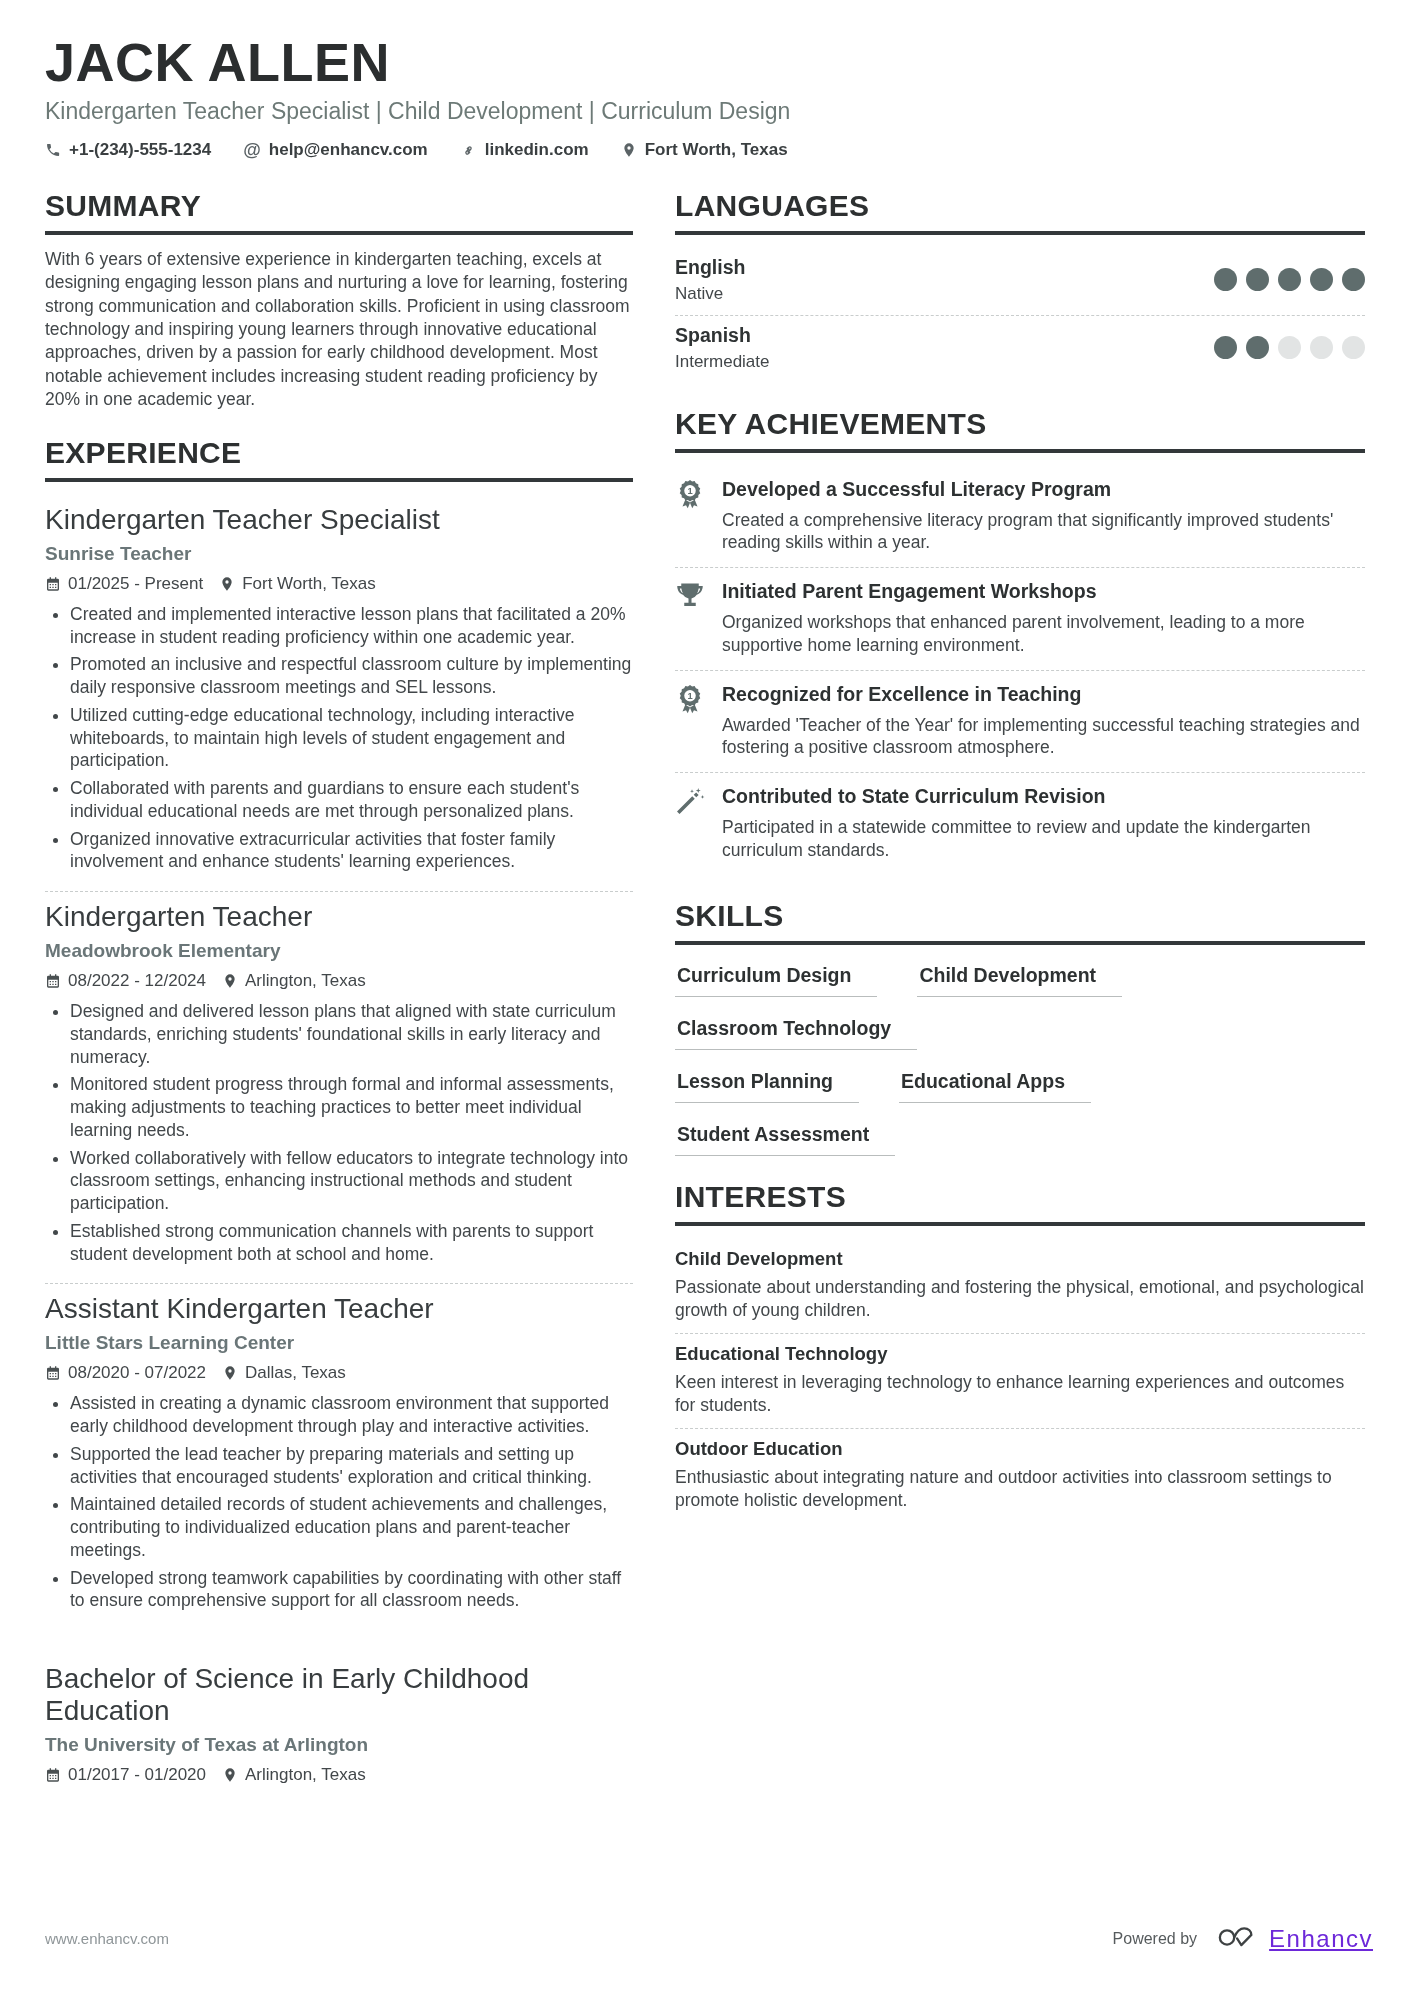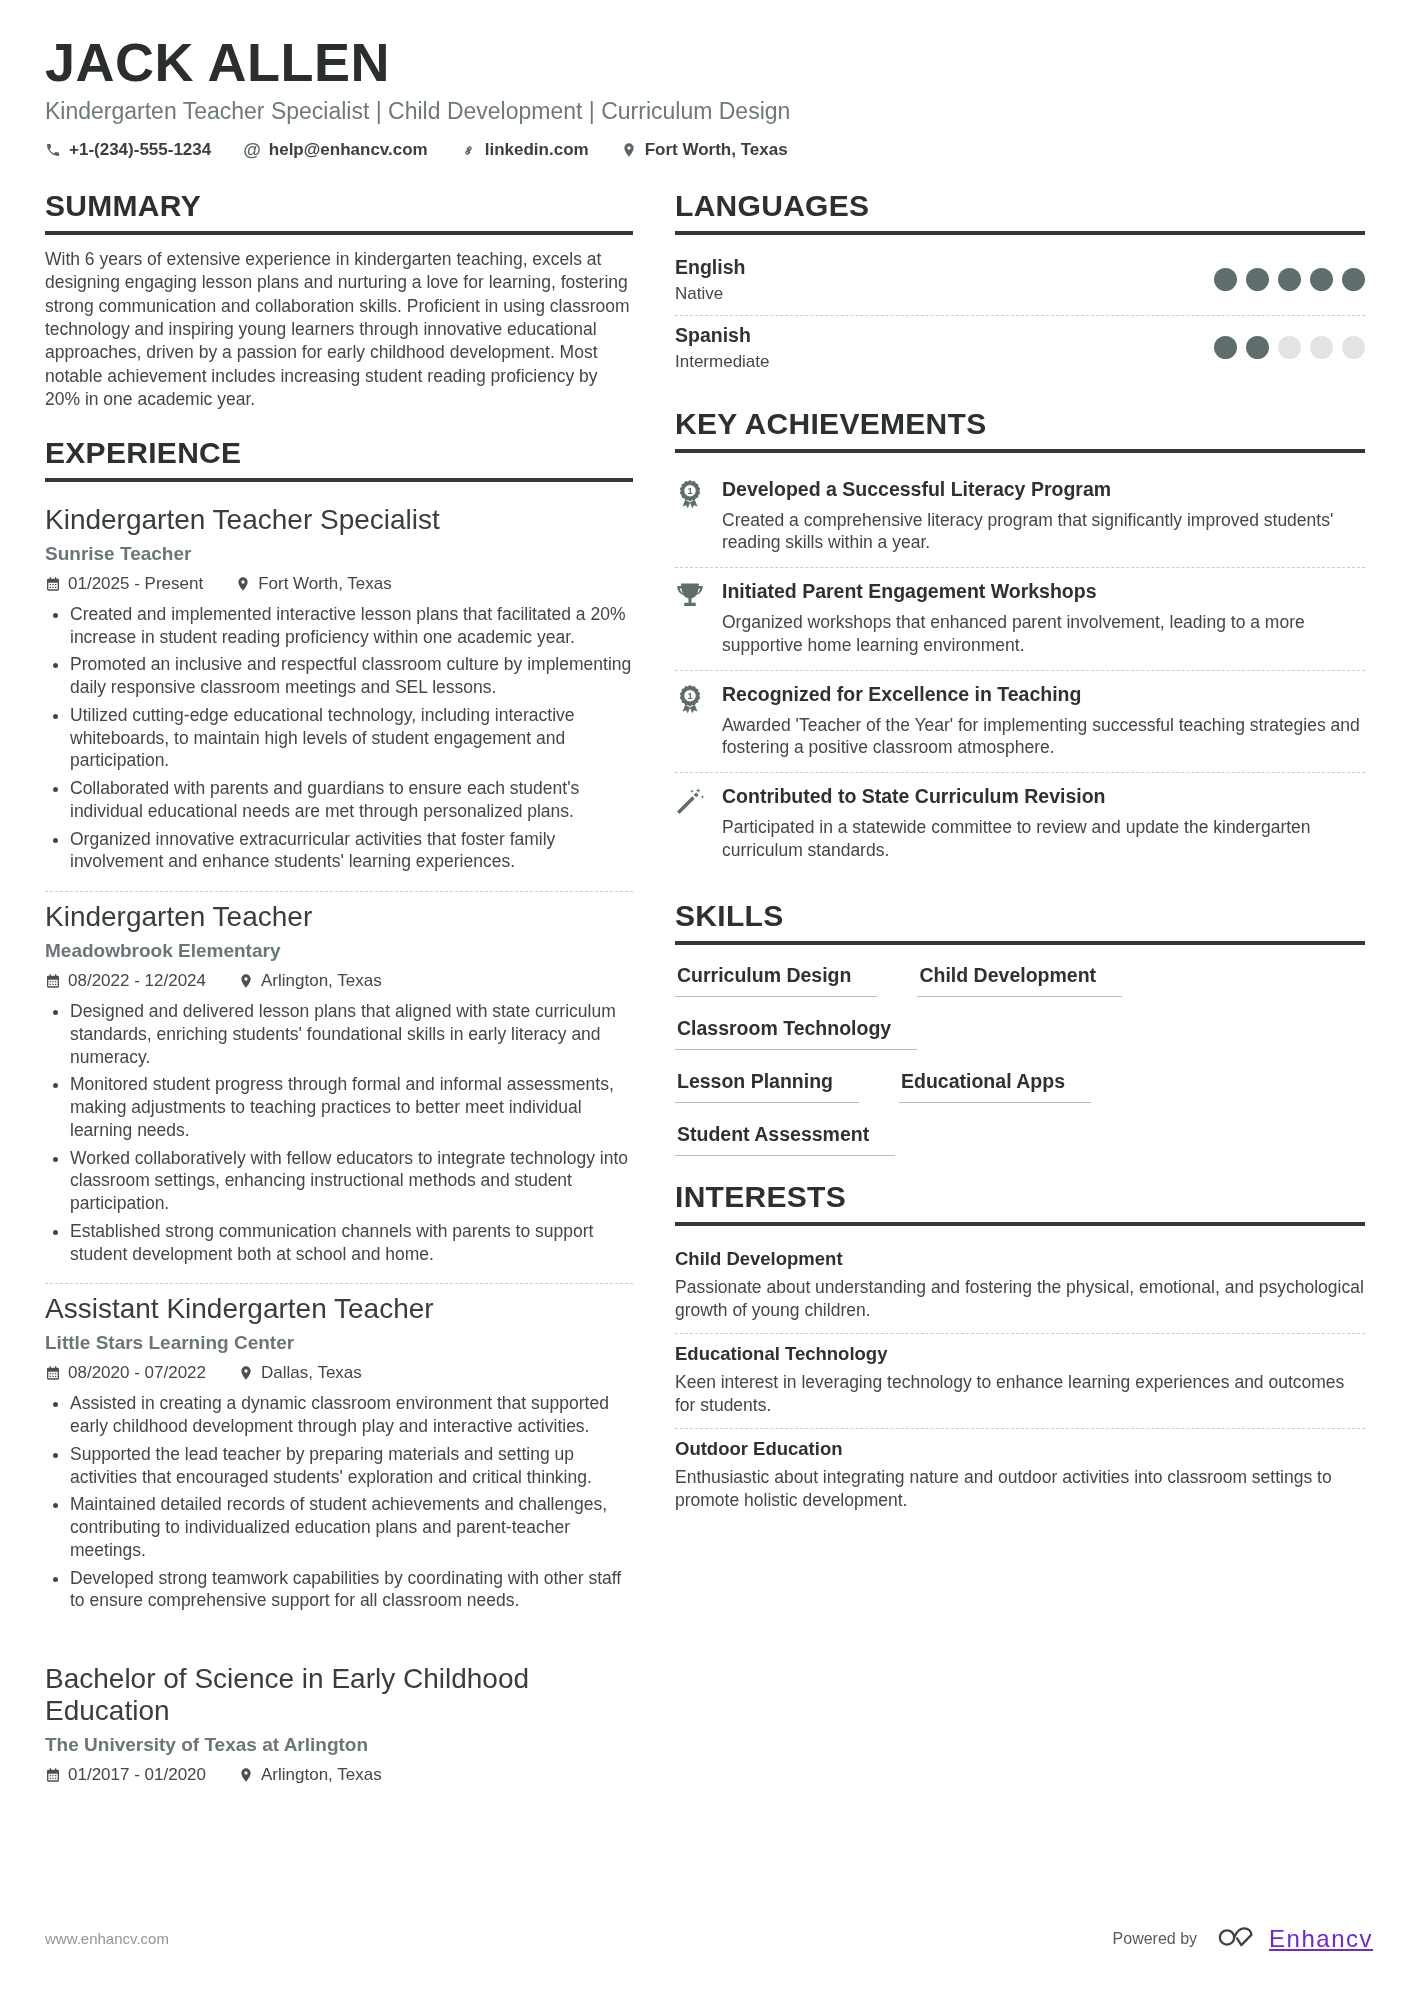--- a/index.html
+++ b/index.html
@@ -21,21 +21,21 @@
   .col-left { width:588px; flex:none; }
   .col-right { flex:1; min-width:0; }
   .section { margin-bottom:24px; }
   .sec-heading { font-size:30px; font-weight:800; color:#2d3031; letter-spacing:.3px; padding-bottom:8px; border-bottom:4px solid #33383a; margin-bottom:13px; }
   .summary-text { font-size:17.5px; line-height:1.34; color:#42474a; }
   
   .job { padding:9px 0 13px 0; }
   .job + .job { border-top:1px dashed #c9cdcd; }
   .job-title { font-size:28px; color:#383d3f; font-weight:400; }
   .company { font-size:19px; font-weight:700; color:#6a7678; margin-top:7px; }
-  .meta-row { display:flex; gap:32px; margin-top:9px; font-size:17px; color:#42474a; align-items:center; }
+  .meta-row { display:flex; gap:16px; margin-top:9px; font-size:17px; color:#42474a; align-items:center; }
   .meta-item { display:flex; gap:7px; align-items:center; }
   .micon { display:flex; align-items:center; color:#4a5052; }
   ul.bullets { margin-top:9px; padding-left:25px; }
   ul.bullets li { font-size:17.5px; line-height:1.3; color:#42474a; margin-bottom:5px; }
   
   .lang-row { display:flex; justify-content:space-between; align-items:center; padding:8px 0 11px 0;gap:36px; }
   .lang-row + .lang-row { border-top:1px dashed #c9cdcd; }
   .lang-name { font-size:19.5px; font-weight:700; color:#2f3334; }
   .lang-level { font-size:17px; color:#42474a; margin-top:5px; }
   .dots { display:flex; gap:9px; }

